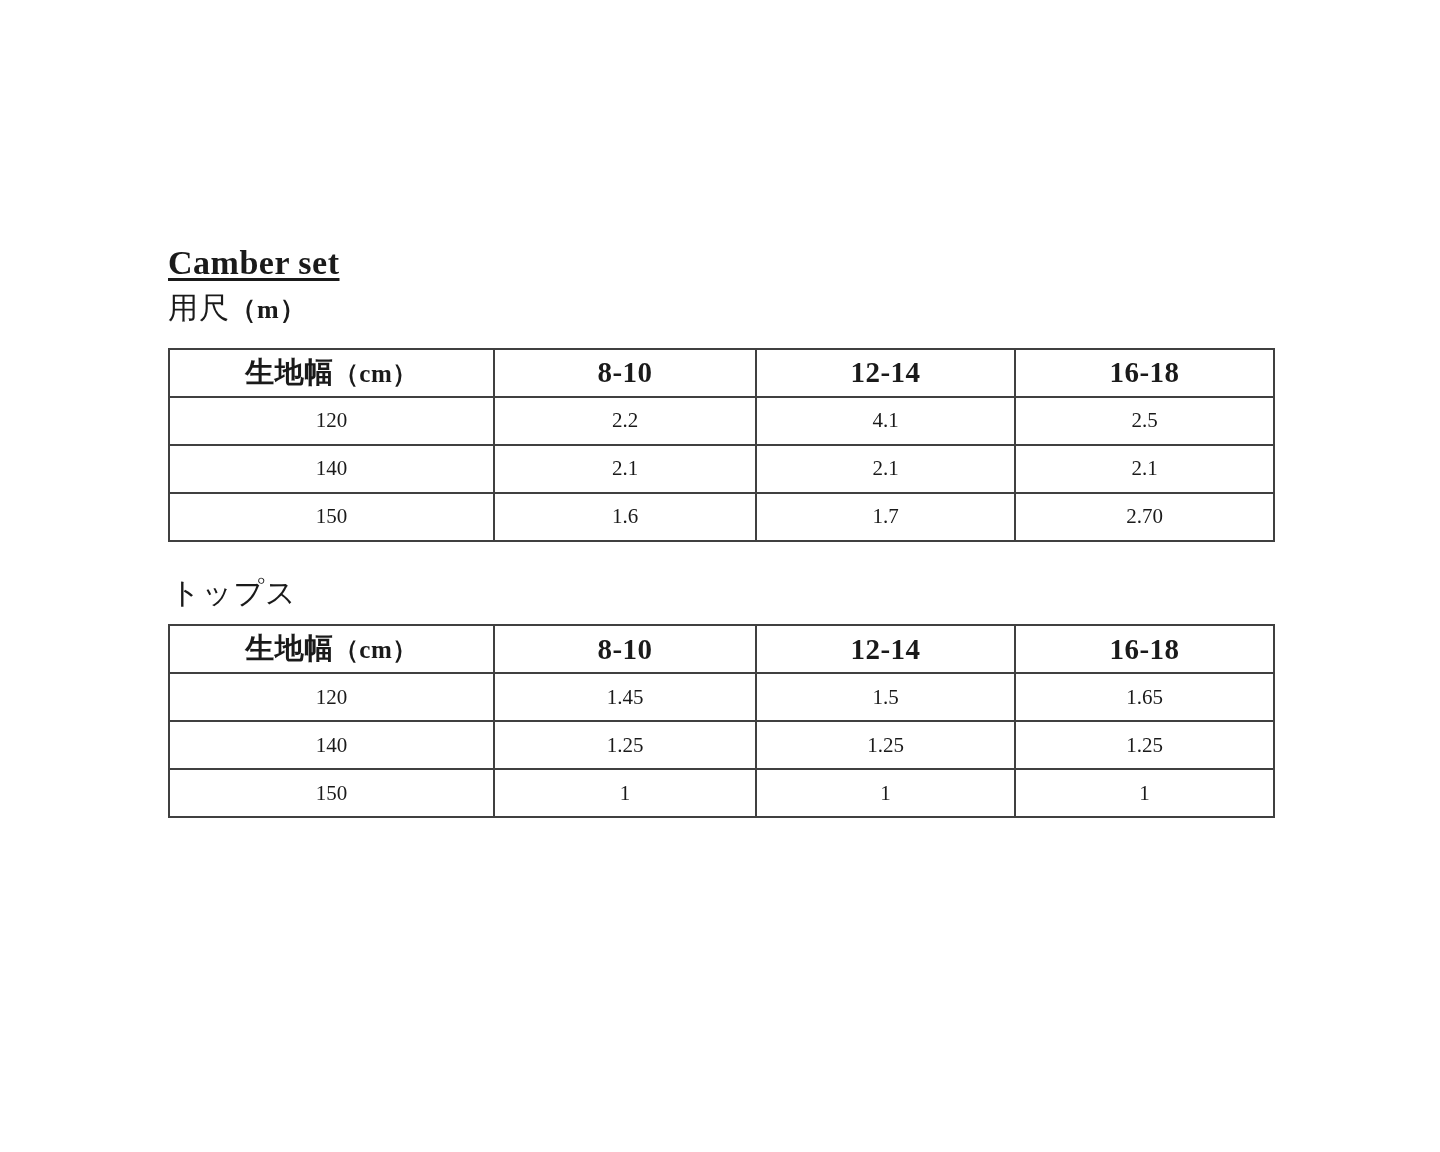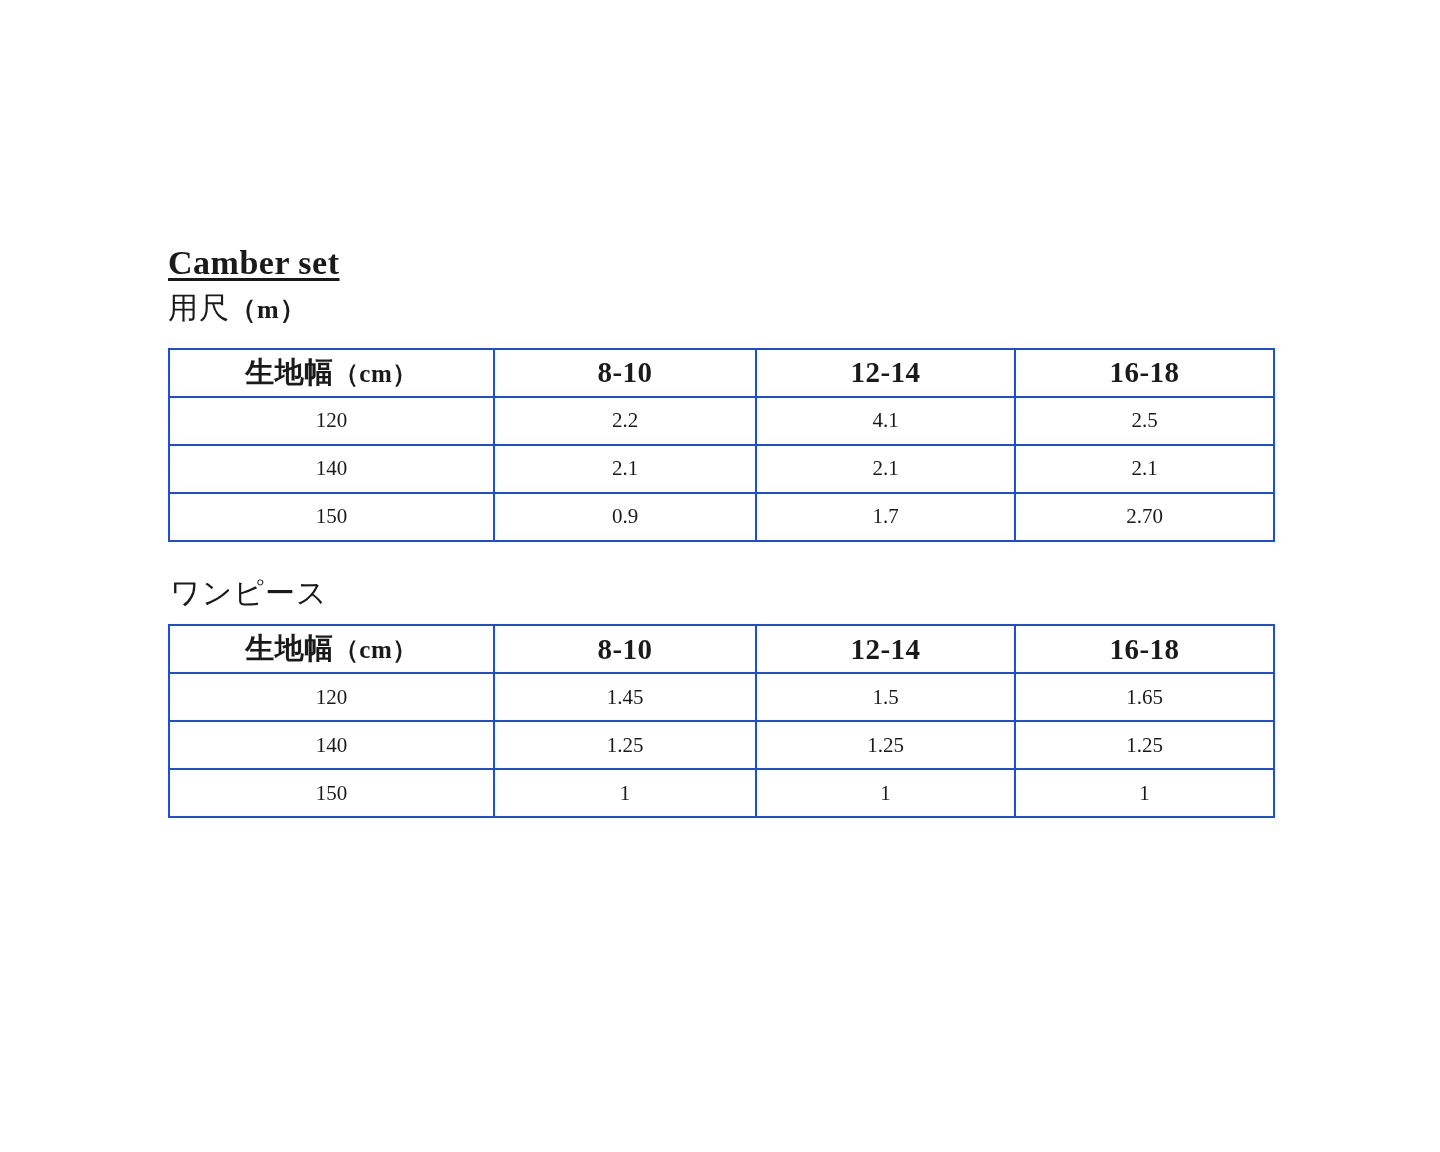--- a/index.html
+++ b/index.html
@@ -53,21 +53,21 @@
     letter-spacing: 1px;
     margin: 0 0 14px 2px;
   }
   table.size-table {
     border-collapse: collapse;
     width: 1105px;
     table-layout: fixed;
   }
   table.size-table th,
   table.size-table td {
-    border: 2px solid #1d4ed8;
+    border: 2px solid #404040;
     text-align: center;
     vertical-align: middle;
     padding: 0;
     height: 46px;
   }
   table.size-table th {
     font-weight: bold;
     font-size: 29px;
     letter-spacing: 0.5px;
   }
@@ -129,31 +129,31 @@
           <td>2.5</td>
         </tr>
         <tr>
           <td class="rowhead">140</td>
           <td>2.1</td>
           <td>2.1</td>
           <td>2.1</td>
         </tr>
         <tr>
           <td class="rowhead">150</td>
-          <td>0.9</td>
+          <td>1.6</td>
           <td>1.7</td>
           <td>2.70</td>
         </tr>
       </tbody>
     </table>
   </div>
 
   
   <div class="section">
-    <div class="section-label jp">ワンピース</div>
+    <div class="section-label jp">トップス</div>
     <table class="size-table">
       <colgroup>
           <col class="c0">
           <col class="c1">
           <col class="c2">
           <col class="c3">
         </colgroup>
       <thead>
         <tr>
           <th class="corner jp"><span>生地幅</span><span class="unit">（cm）</span></th>

